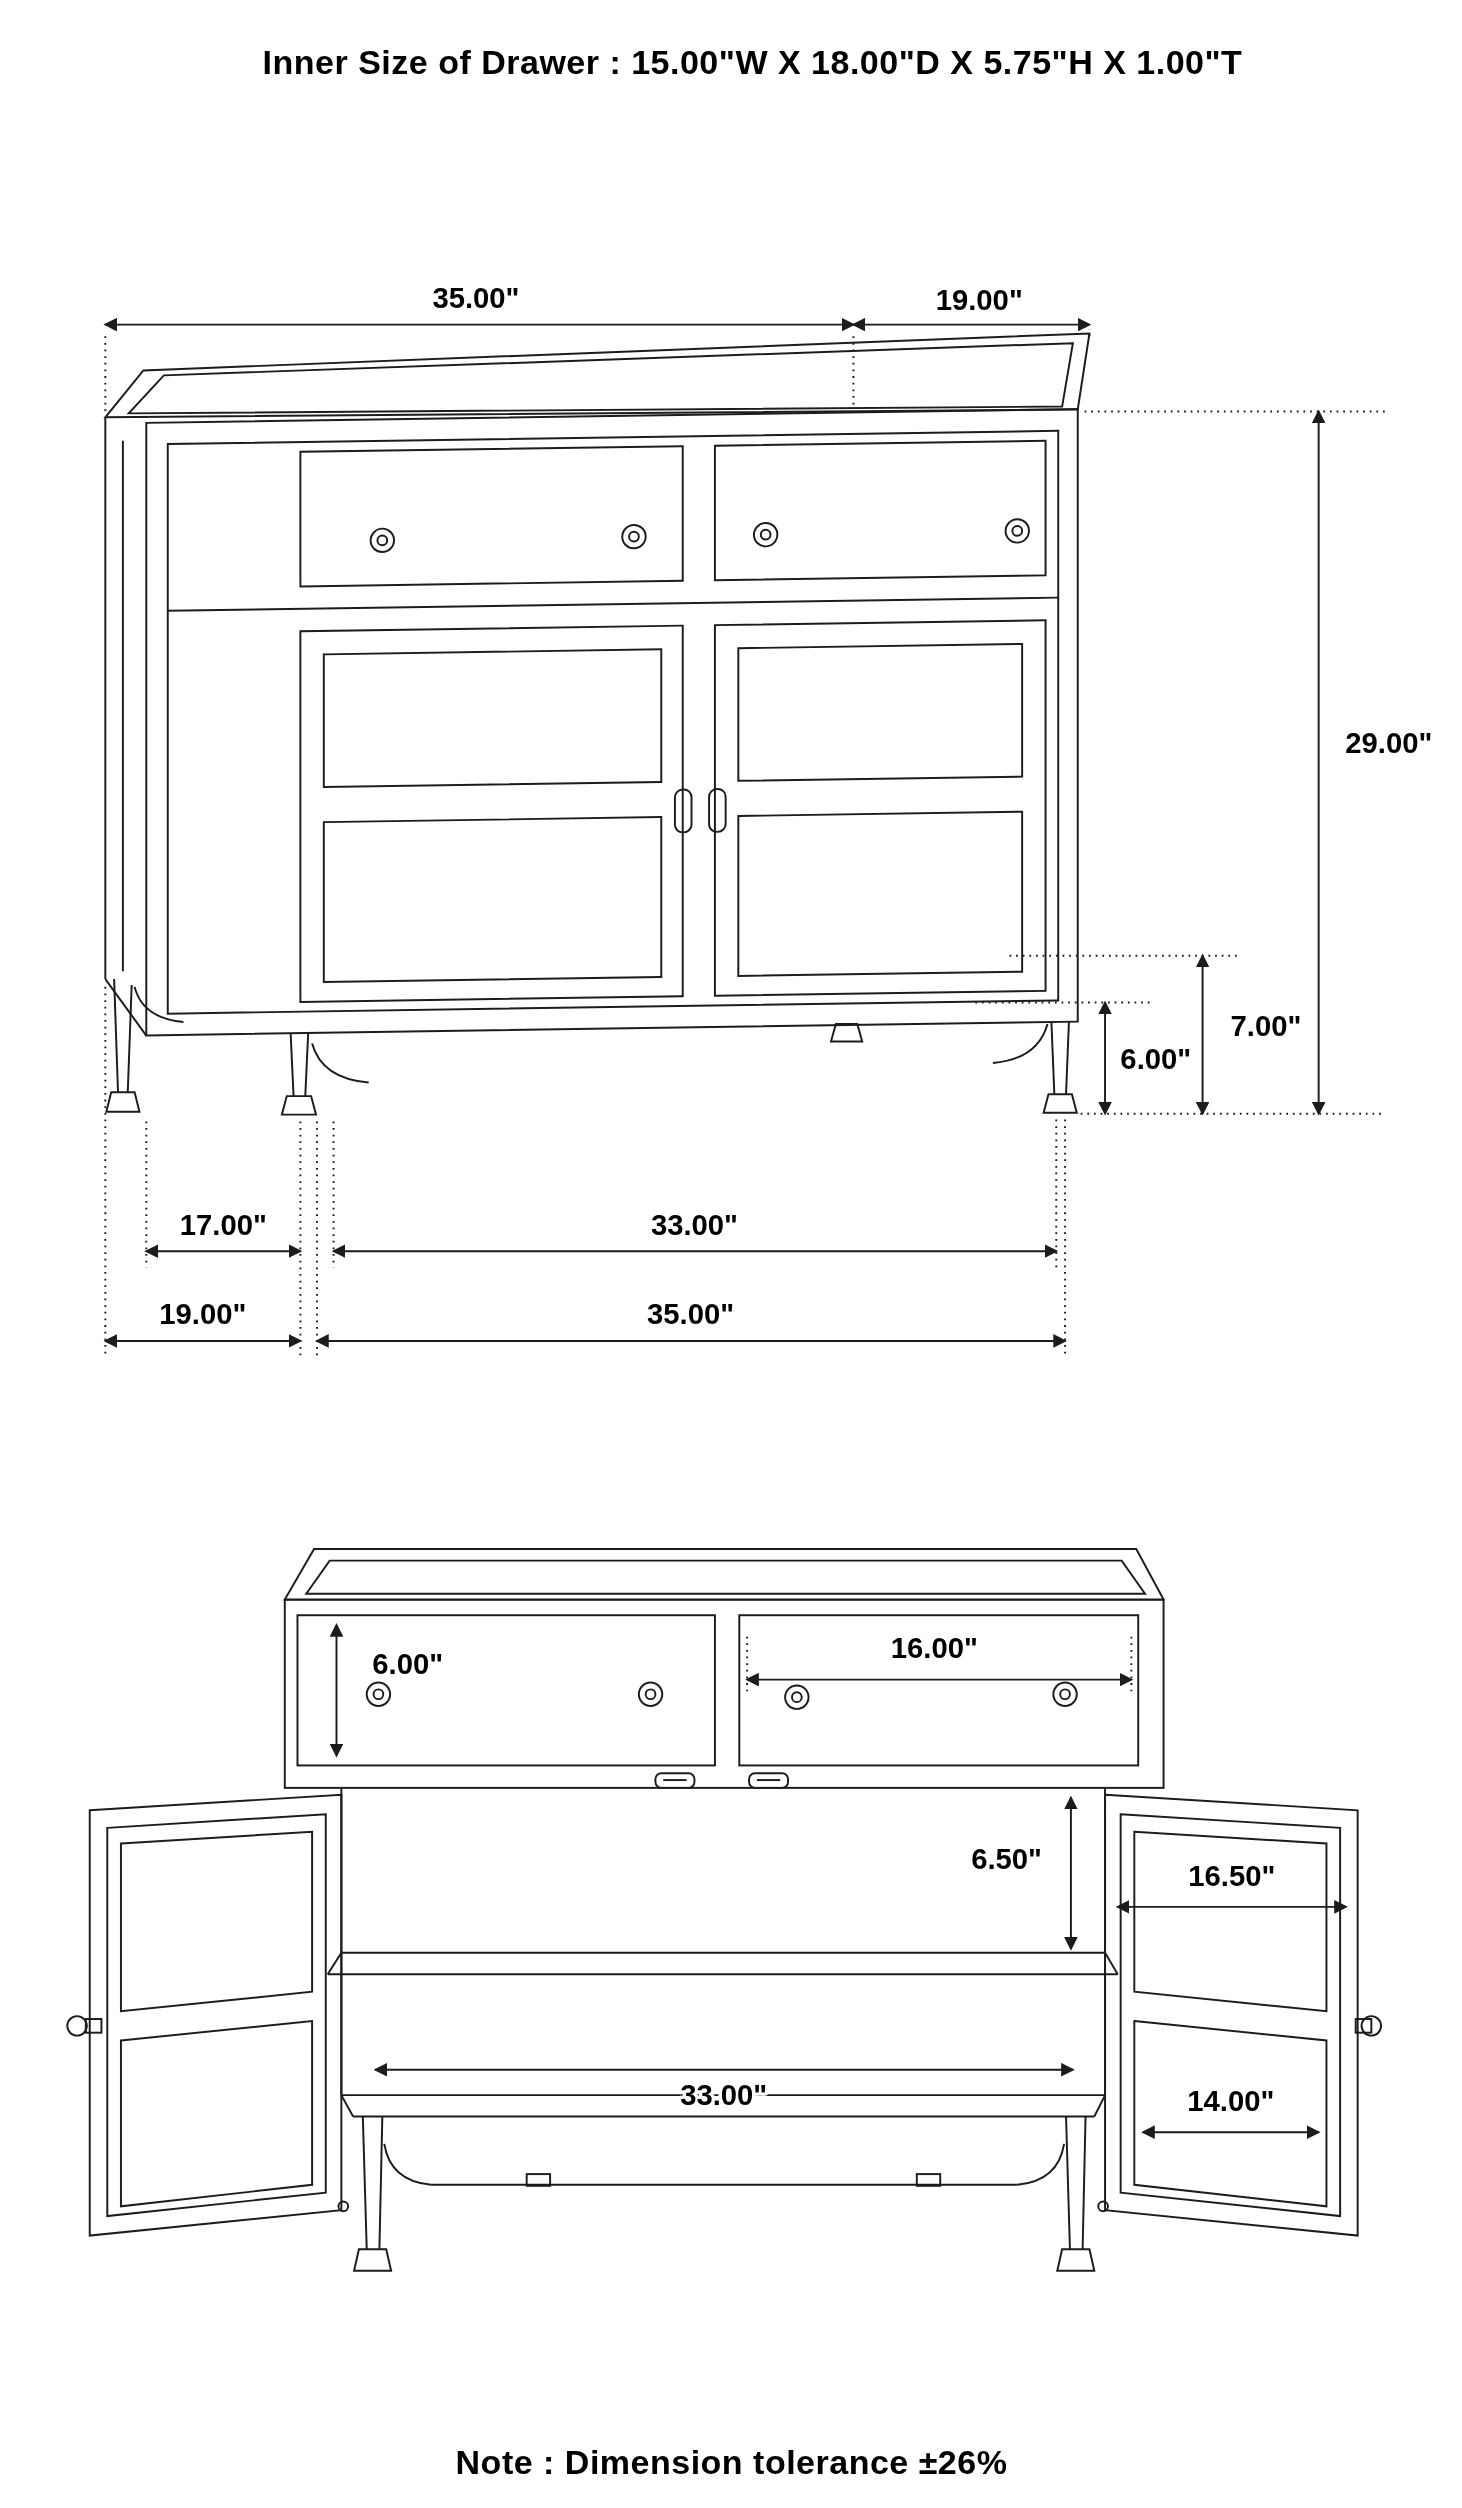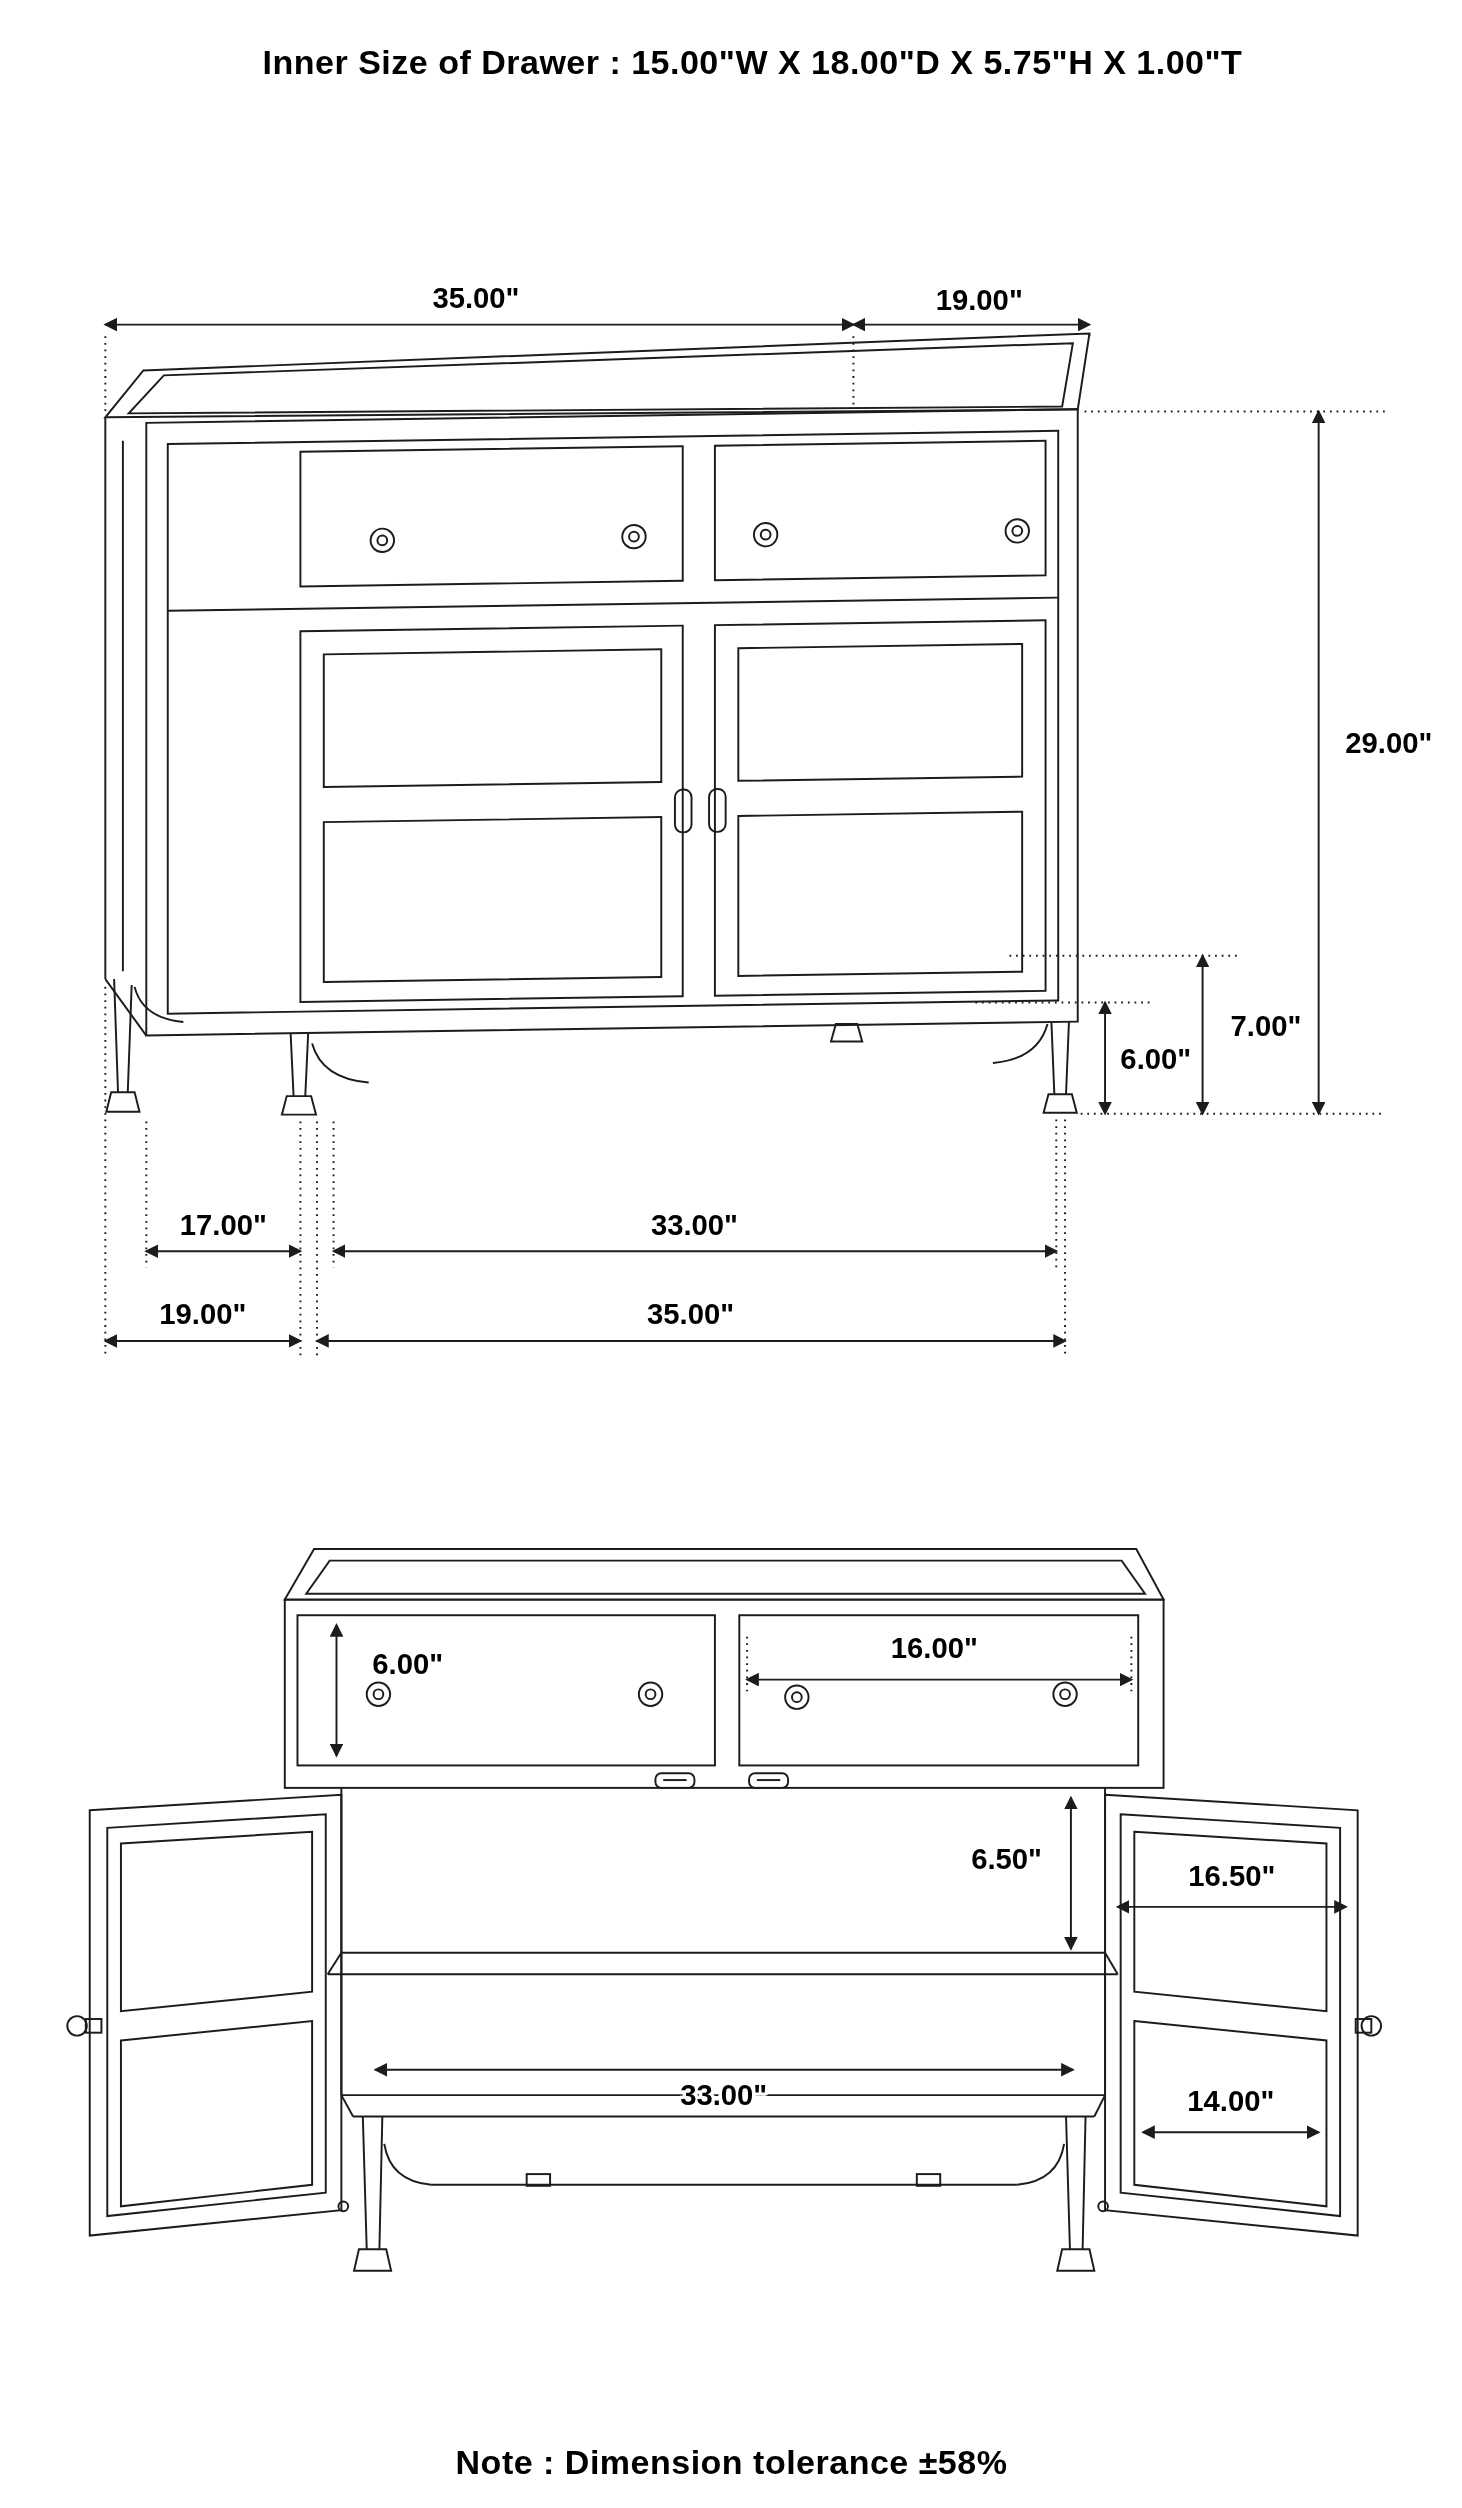--- a/index.html
+++ b/index.html
@@ -257,16 +257,16 @@
       <path d="M394,2198 Q400,2236 442,2240"></path>
       <line x1="442" y1="2240" x2="1043" y2="2240"></line>
       <path d="M1091,2198 Q1085,2236 1043,2240"></path>
       <rect x="540" y="2229" width="24" height="12"></rect>
       <rect x="940" y="2229" width="24" height="12"></rect>
       <circle cx="352" cy="2262" r="5"></circle>
       <circle cx="1131" cy="2262" r="5"></circle>
     </g>
   </svg>
 
-  <div class="heading" id="note-text">Note : Dimension tolerance ±58%</div>
+  <div class="heading" id="note-text">Note : Dimension tolerance ±26%</div>
 
 </div>
 
 
 </body></html>

